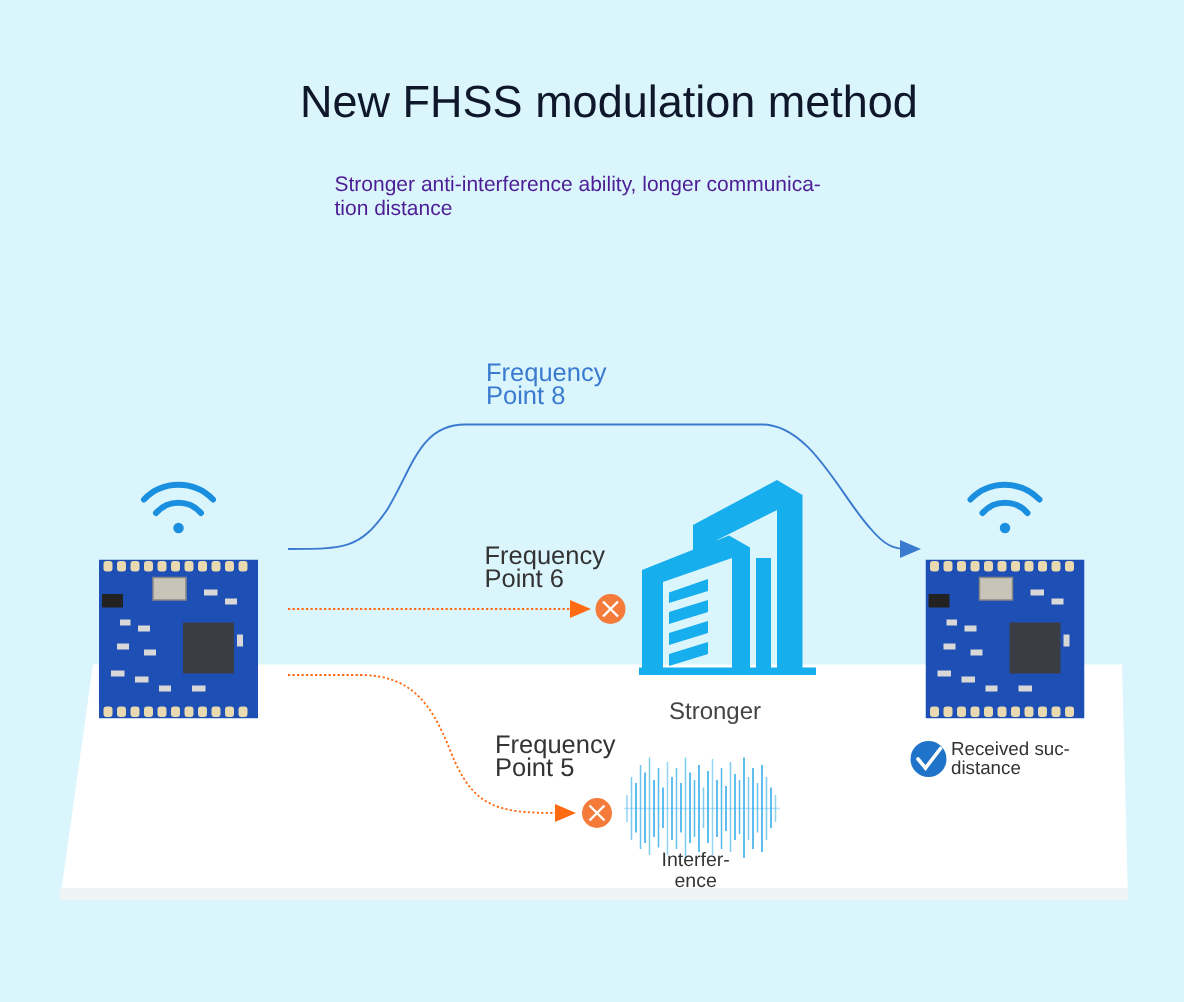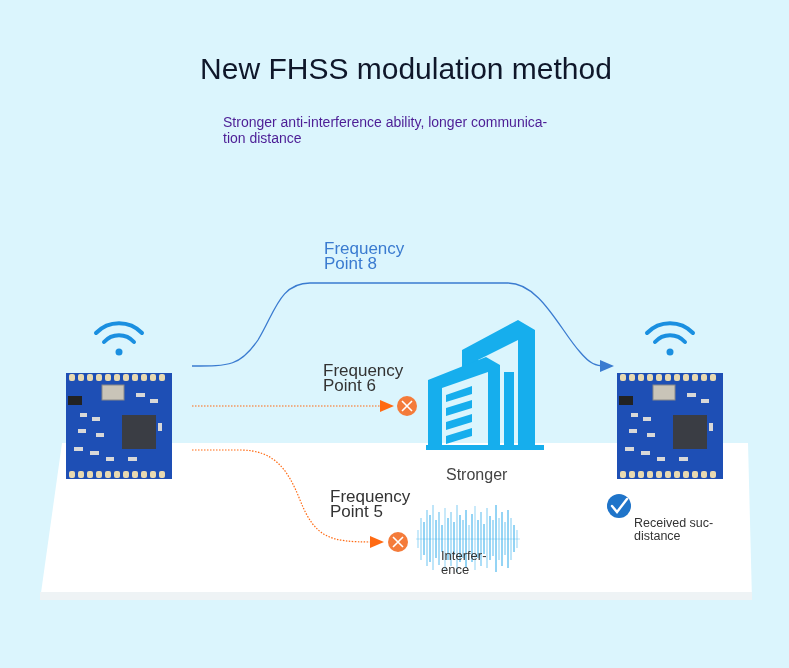--- a/index.html
+++ b/index.html
@@ -207,20 +207,20 @@
 </div>
 <div class="abs label" style="left:323px; top:363px;">
   <div>Frequency</div>
   <div>Point 6</div>
 </div>
 <div class="abs label" style="left:330px; top:489px;">
   <div>Frequency</div>
   <div>Point 5</div>
 </div>
 <div id="obstacle-label" class="abs" style="left:446px; top:466px;">Stronger</div>
-<div class="abs label" style="left:441px; top:549px; font-size:13px; line-height:14px;">
+<div class="abs label" style="left:441px; top:566px; font-size:13px; line-height:14px;text-align:center;">
   <div>Interfer-</div>
   <div>ence</div>
 </div>
-<div class="abs label" style="left:634px; top:493px; font-size:12.5px; line-height:12.5px;margin-top:24px;">
+<div class="abs label" style="left:634px; top:493px; font-size:12.5px; line-height:12.5px;">
   <div>Received suc-</div>
   <div>distance</div>
 </div>
 
 </body></html>

